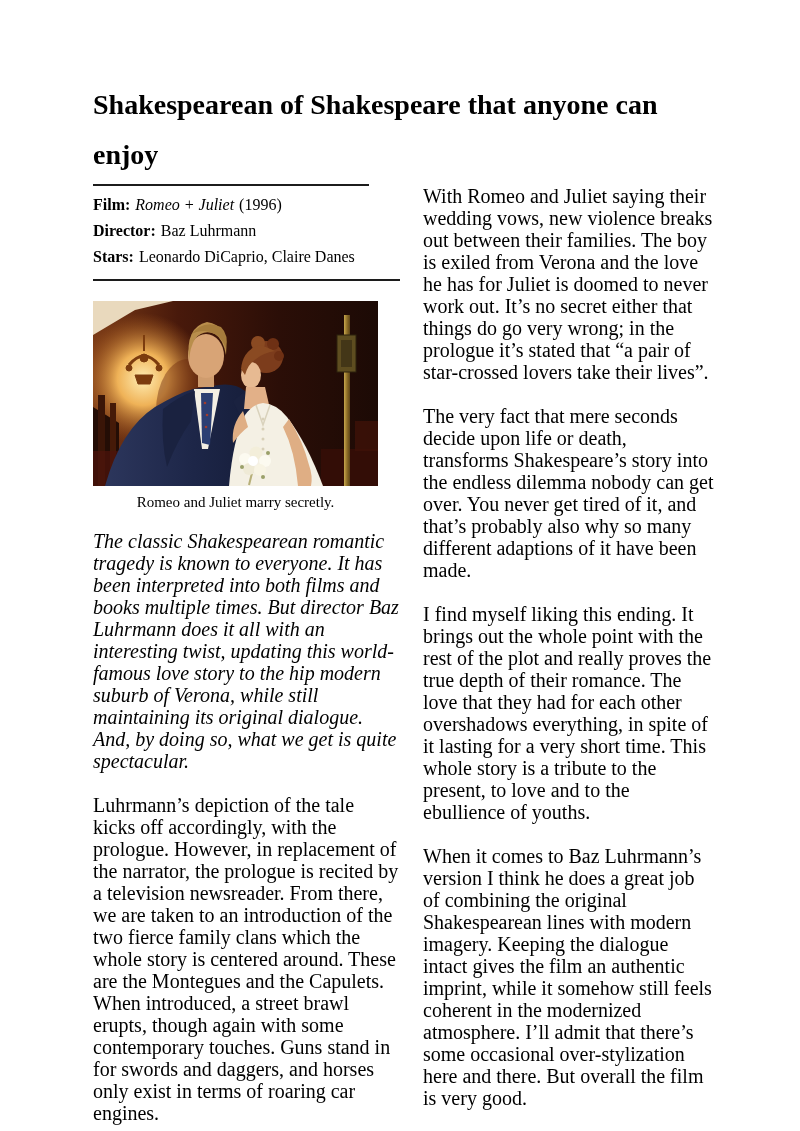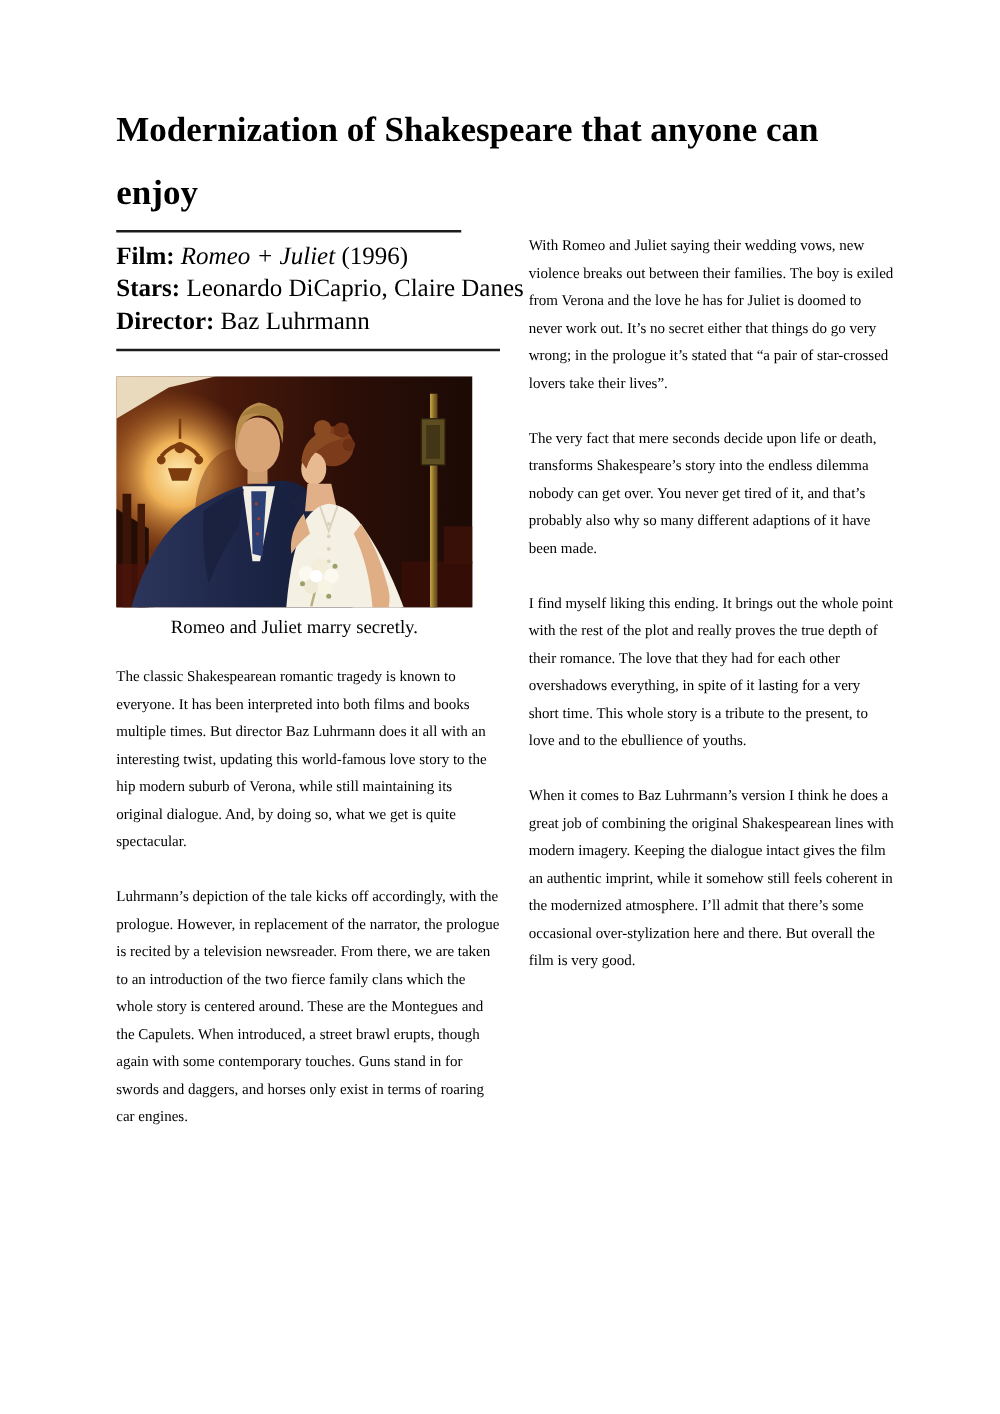--- a/index.html
+++ b/index.html
@@ -38,21 +38,21 @@
   .col-right { width: 292px; flex: none; padding-top: 1px; }
 
   .rule {
     height: 2px;
     background: #1c1c1c;
   }
   .rule-top    { width: 276px; }
   .rule-bottom { width: 307px; }
   .info-lines {
     padding: 6px 0 9px 0;
-    font-size: 20px;
+    font-size: 16px;
     line-height: 26px;
   }
   .info-line { white-space: nowrap; }
   .info-label { font-weight: bold; }
   .info-value { margin-left: 5px; }
   .italic { font-style: italic; }
 
   figure.photo-figure {
     margin: 20px 12px 0 0;
     width: 285px;
@@ -63,53 +63,54 @@
     display: block;
   }
   figcaption.photo-caption {
     font-size: 15px;
     line-height: 18px;
     text-align: center;
     margin-top: 7px;
   }
 
   p.body-par {
-    font-size: 12px;
+    font-size: 20px;
     line-height: 22px;
     margin: 0 0 22px 0;
   }
   .col-left p.body-par:first-of-type {
     margin-top: 19px;
+    font-style: italic;
   }
   p.gap-before {
     margin-top: 16px;
   }
 </style>
 </head>
 <body>
 
 <div class="page">
 
-  <h1 class="doc-title">Modernization of Shakespeare that anyone can enjoy</h1>
+  <h1 class="doc-title">Shakespearean of Shakespeare that anyone can enjoy</h1>
 
   <div class="columns">
 
     <div class="col col-left">
 
       <div class="infobox">
         <div class="rule rule-top"></div>
         <div class="info-lines">
           <div class="info-line">
             <span class="info-label">Film:</span><span class="info-value italic">Romeo + Juliet</span><span class="info-value">(1996)</span>
           </div>
           <div class="info-line">
-            <span class="info-label">Stars:</span><span class="info-value">Leonardo DiCaprio, Claire Danes</span>
+            <span class="info-label">Director:</span><span class="info-value">Baz Luhrmann</span>
           </div>
           <div class="info-line">
-            <span class="info-label">Director:</span><span class="info-value">Baz Luhrmann</span>
+            <span class="info-label">Stars:</span><span class="info-value">Leonardo DiCaprio, Claire Danes</span>
           </div>
         </div>
         <div class="rule rule-bottom"></div>
       </div>
 
       <figure class="photo-figure">
         <svg class="photo-frame" viewBox="0 0 285 185" role="img">
           <defs>
             <linearGradient id="pg-bg" x1="0" y1="0" x2="1" y2="0">
               <stop offset="0" stop-color="#7a3a16"></stop>

